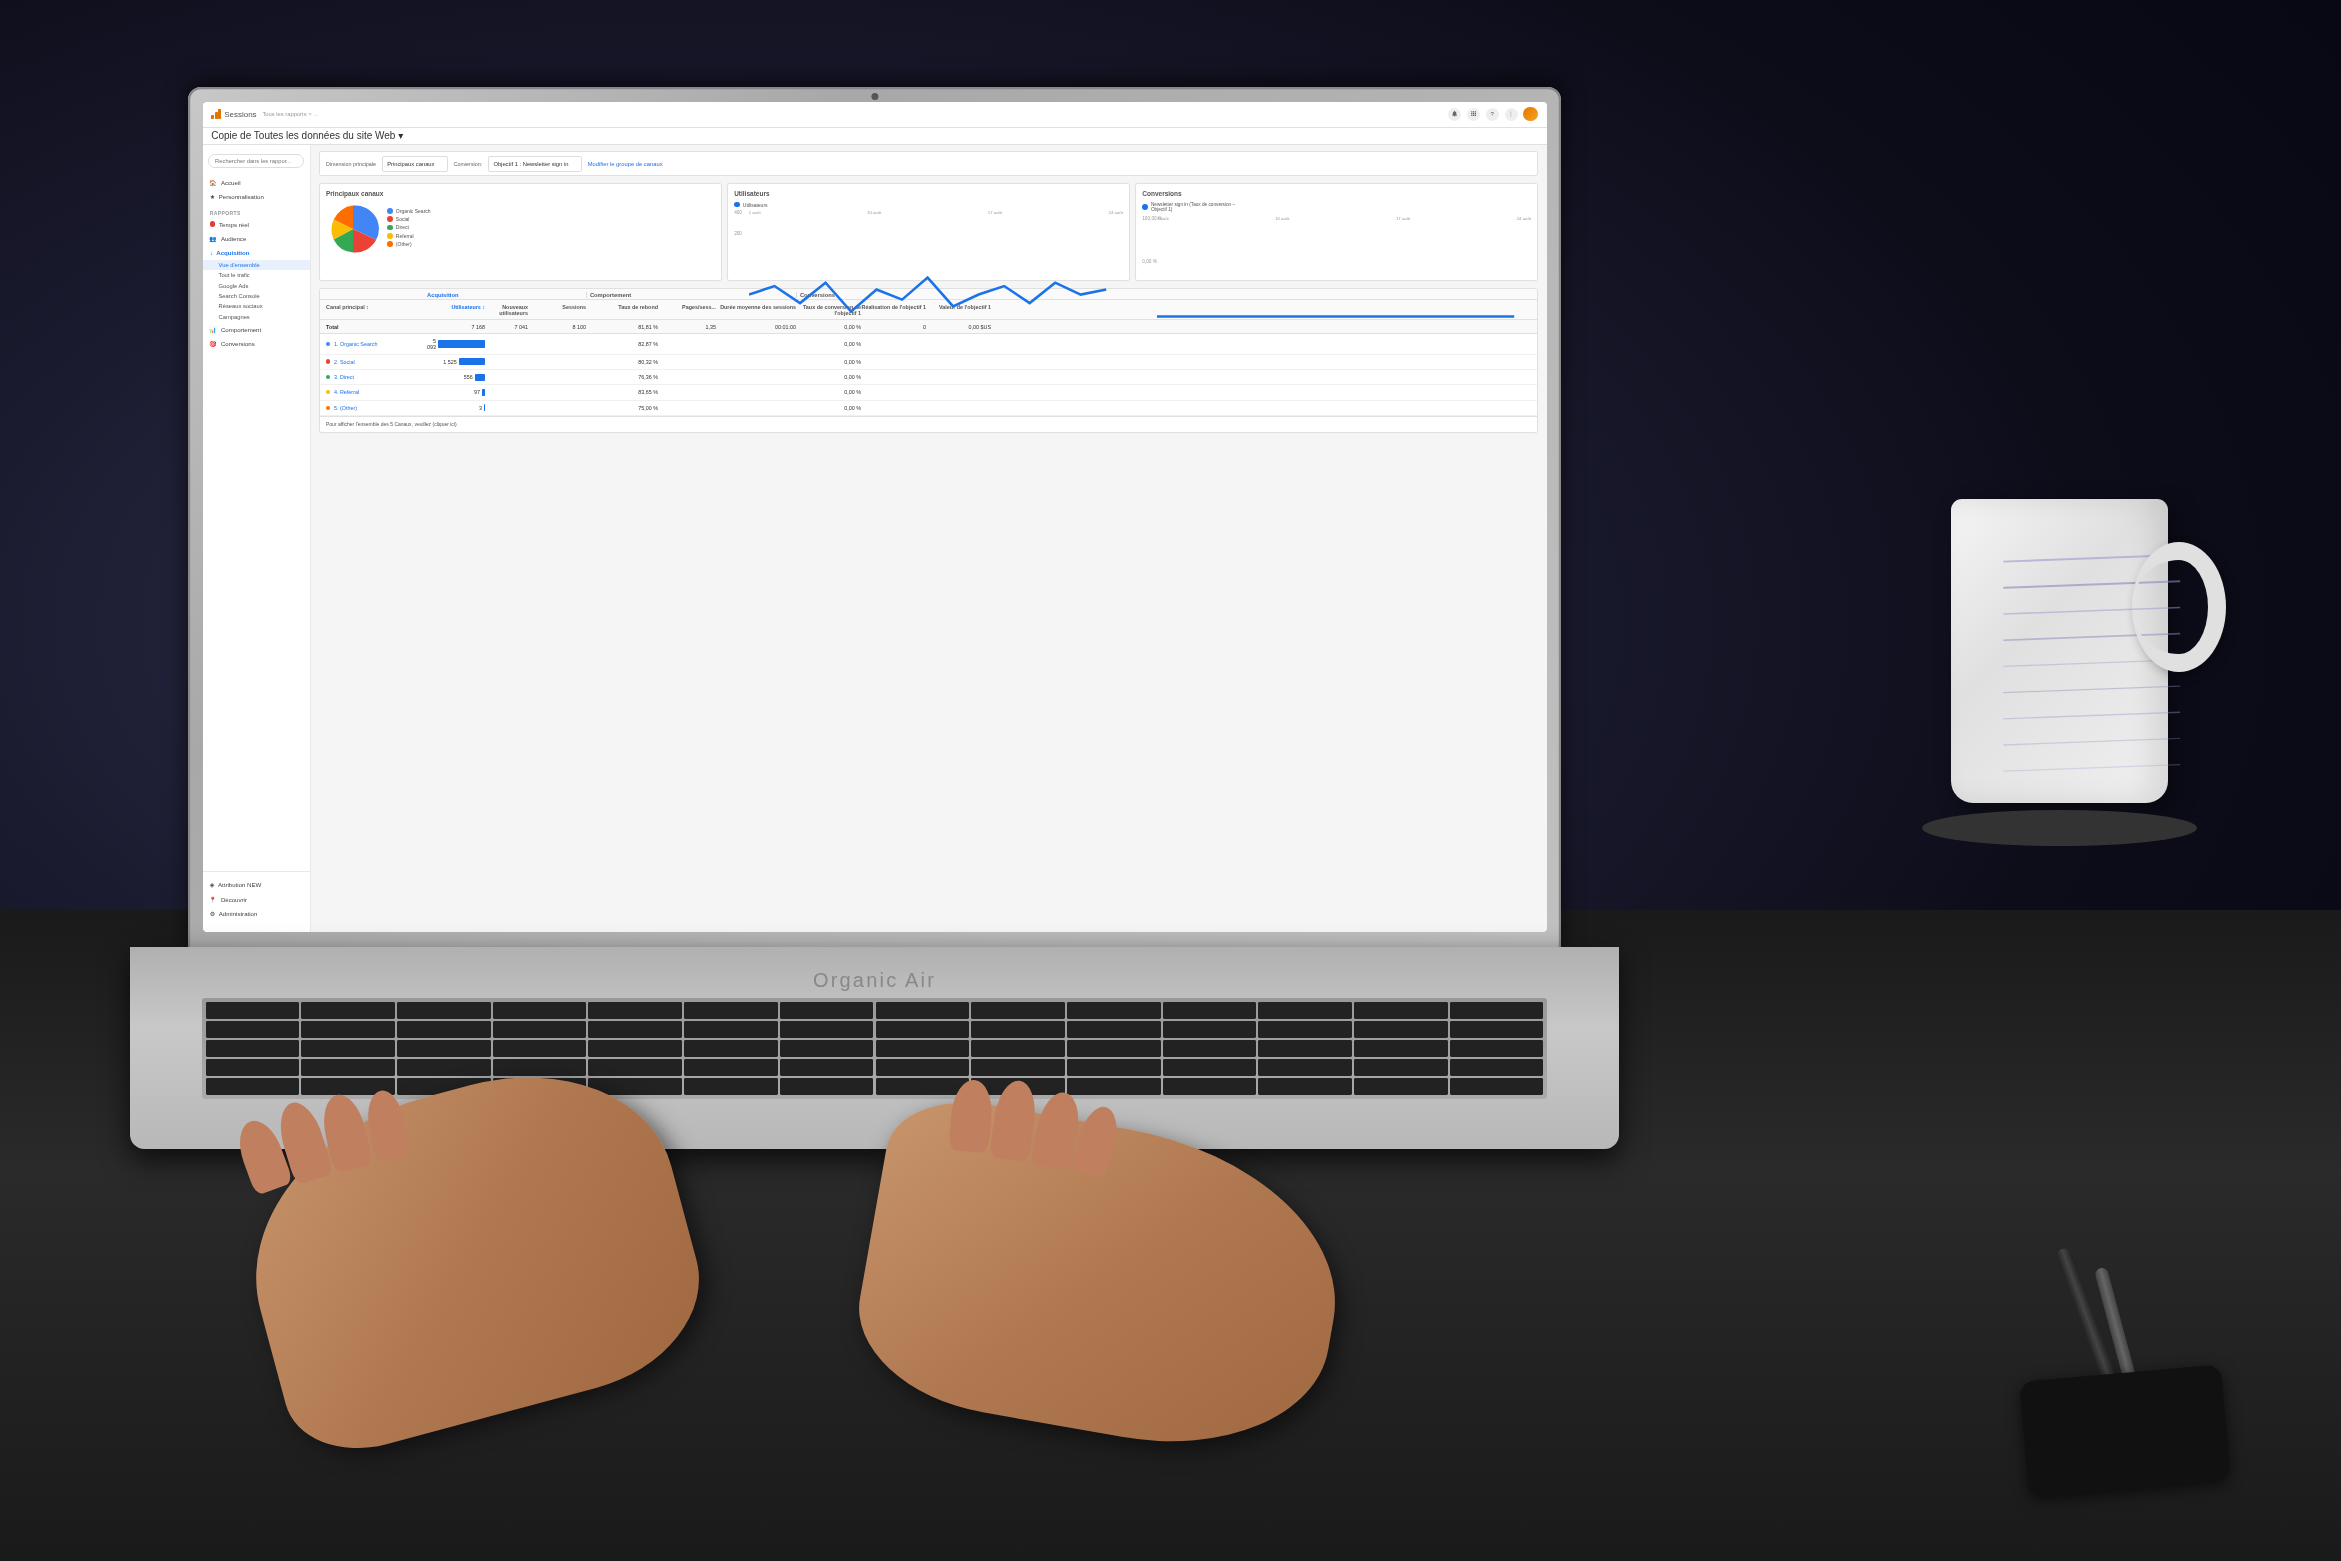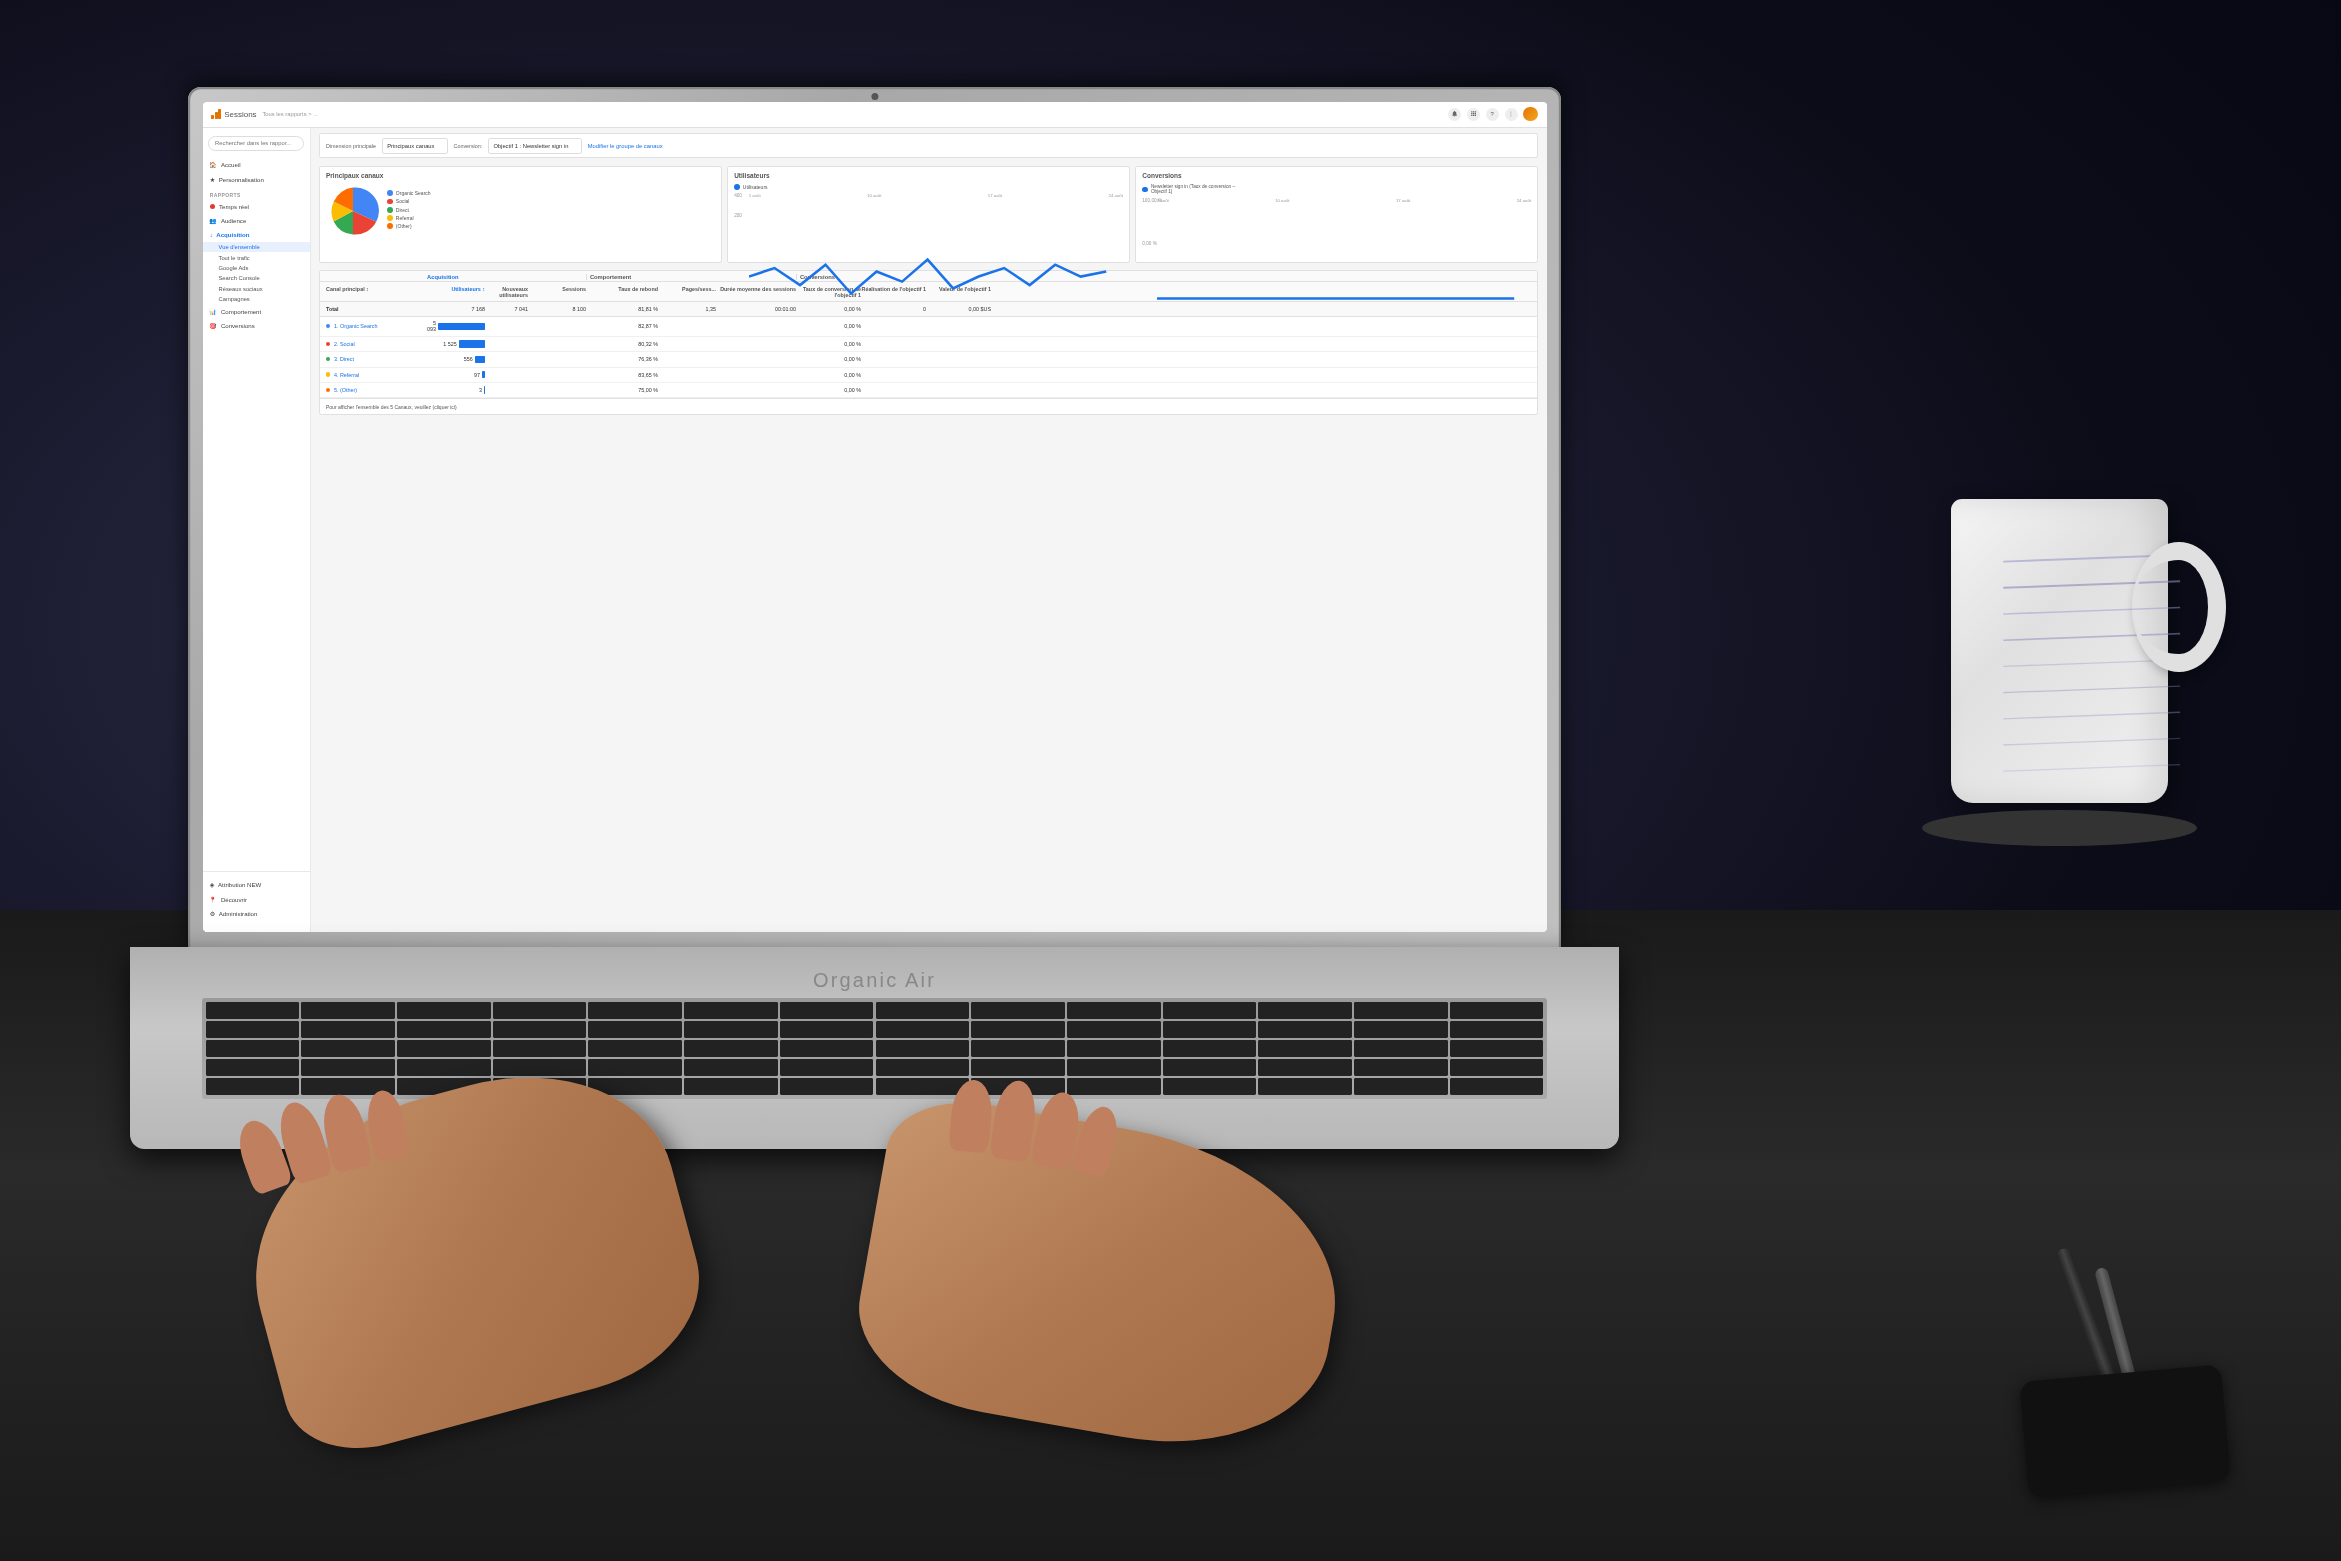--- a/index.html
+++ b/index.html
@@ -569,20 +569,23 @@
               <svg width="7.2" height="7.2" viewBox="0 0 24 24">
                   <path fill="#666" d="M4 8h4V4H4v4zm6 12h4v-4h-4v4zm-6 0h4v-4H4v4zm0-6h4v-4H4v4zm6 0h4v-4h-4v4zm6-10v4h4V4h-4zm-6 4h4V4h-4v4zm6 6h4v-4h-4v4zm0 6h4v-4h-4v4z"></path>
                 </svg>
             </div>
             <div class="ga-icon-btn">?</div>
             <div class="ga-icon-btn">⋮</div>
             <div class="ga-avatar"></div>
           </div>
         </div>
 
+        <div style="background:#fff; padding:2.9px 5.8px 2.9px 8.7px; border-bottom:0.7px solid #e0e0e0; display:flex; align-items:center; gap:5.8px;">
+          <span style="font-size:10px;color:#333;font-weight:400;">Copie de Toutes les données du site Web ▾</span>
+        </div>
 
         <div class="ga-main">
 
           <div class="ga-sidebar">
             <div class="ga-search">
               <input type="text" placeholder="Rechercher dans les rappor..." style="">
             </div>
 
             <div class="ga-nav-item">
               <span>🏠</span>

